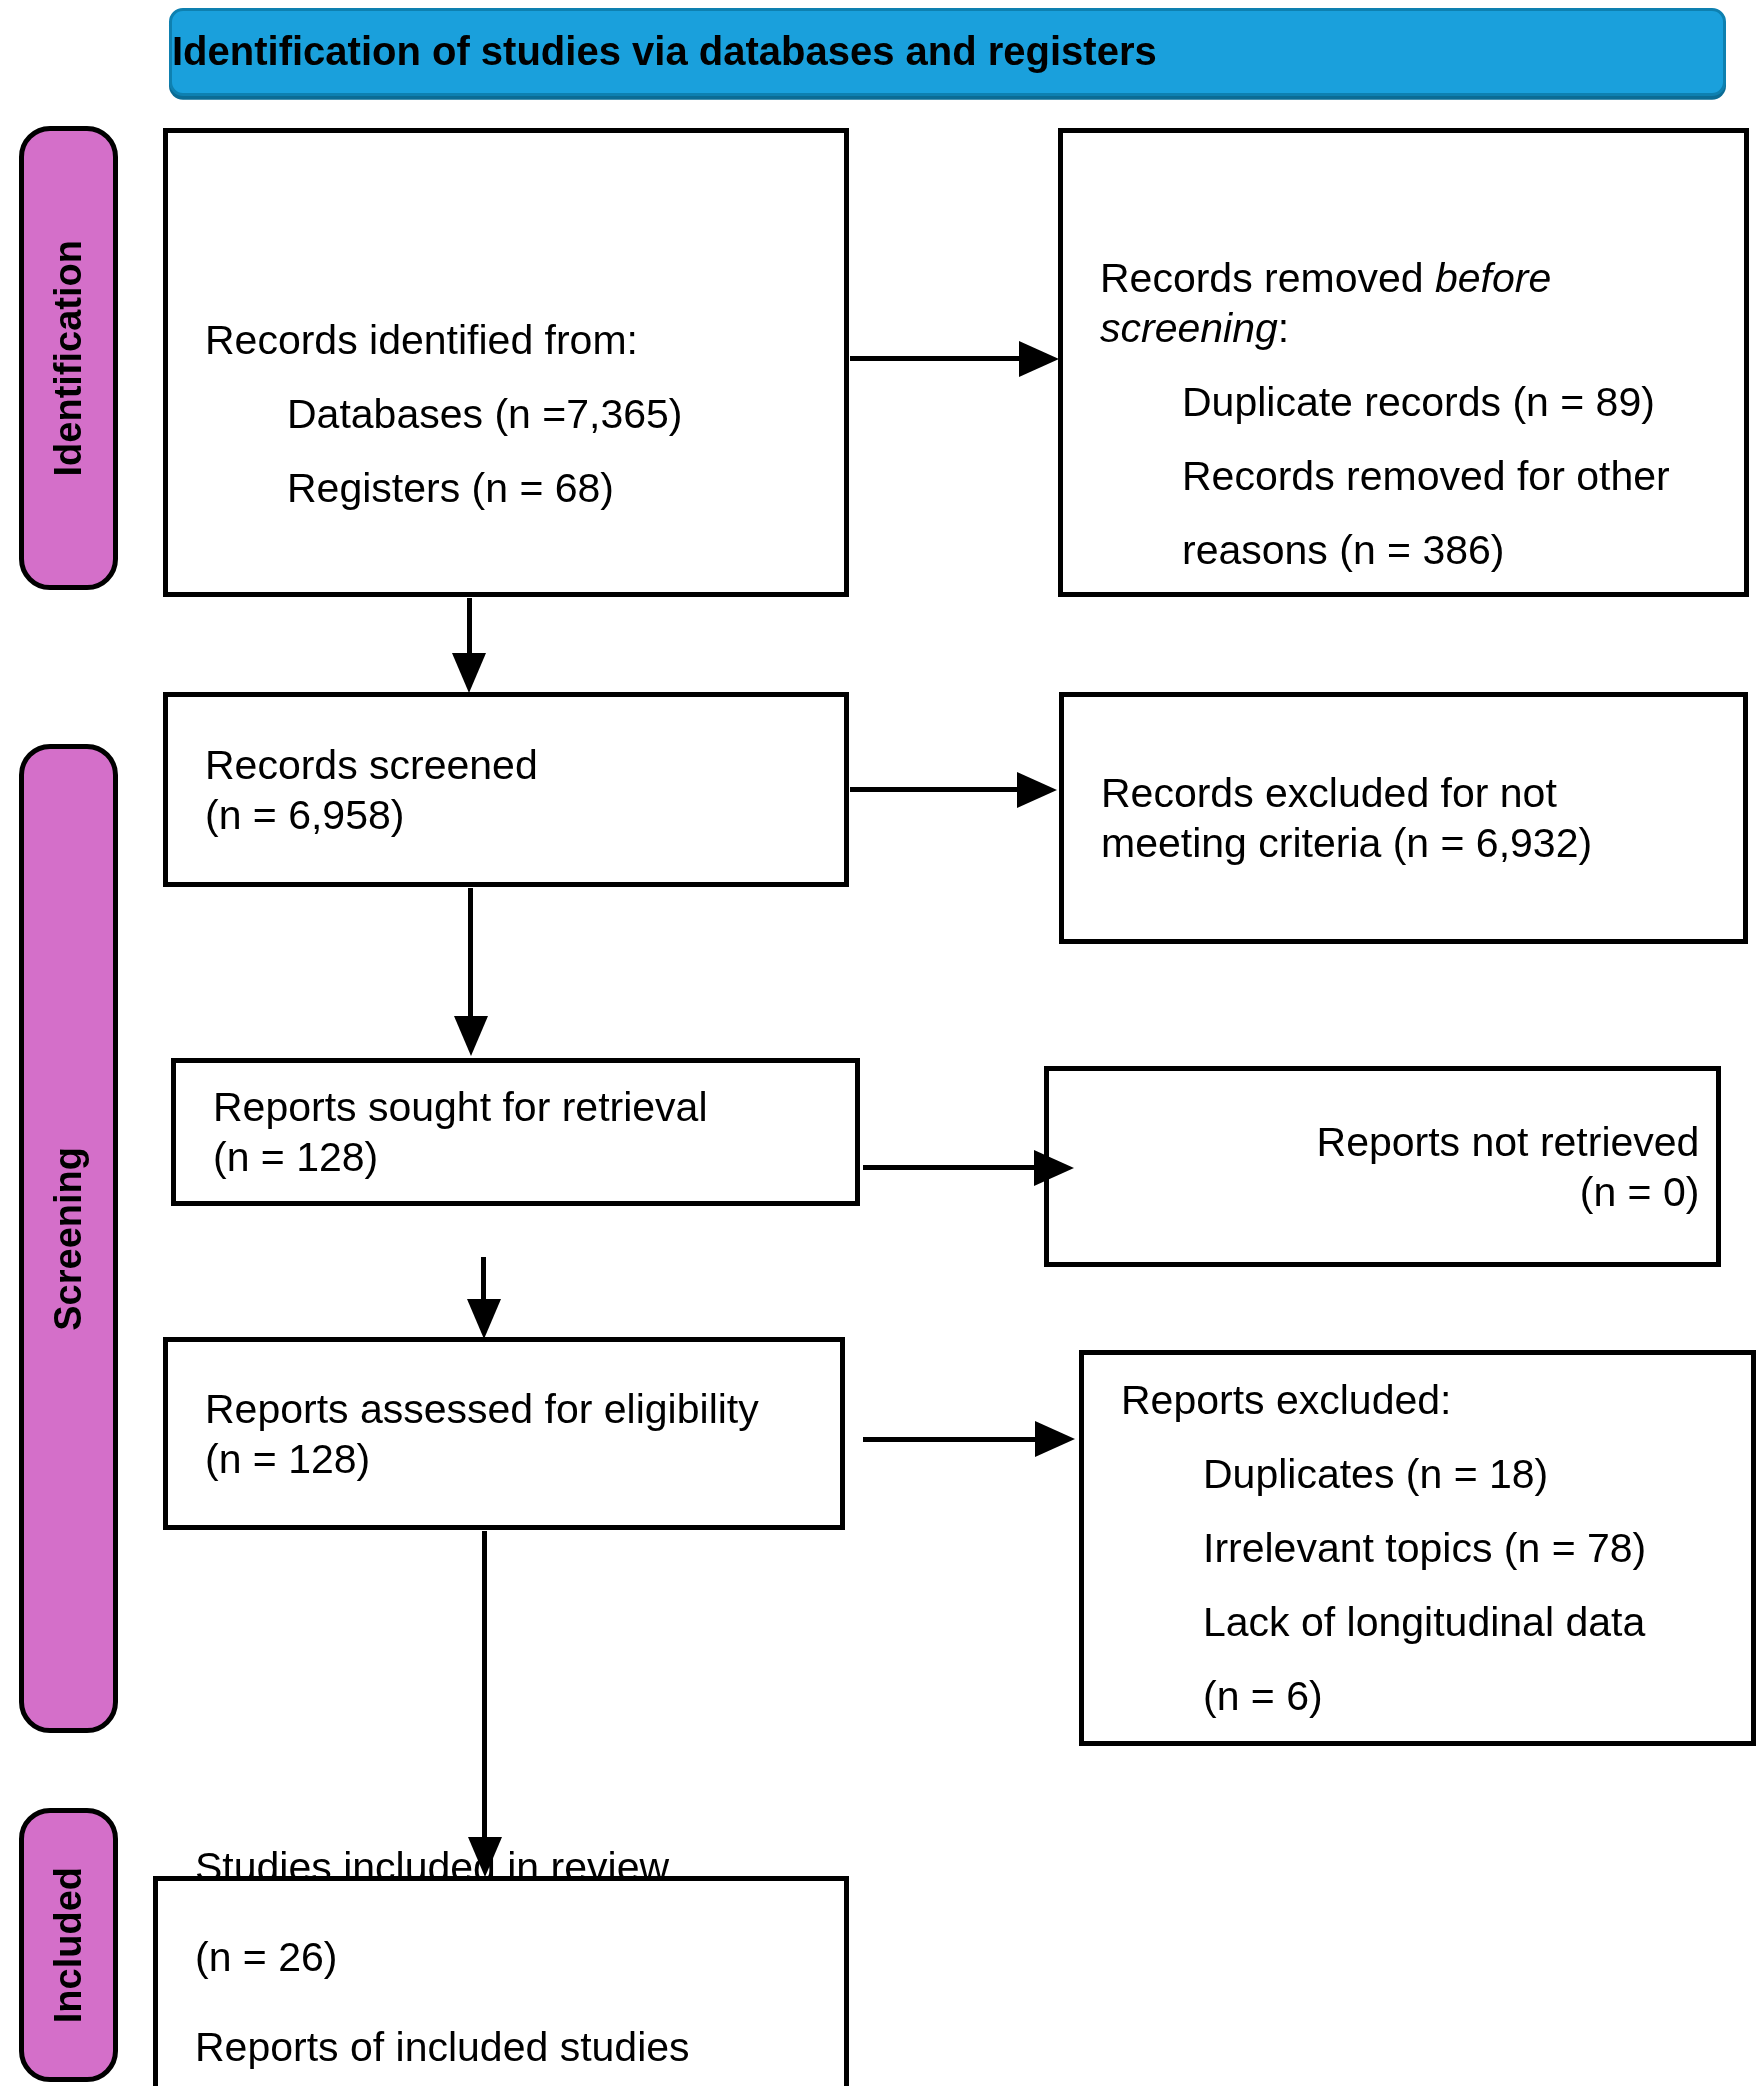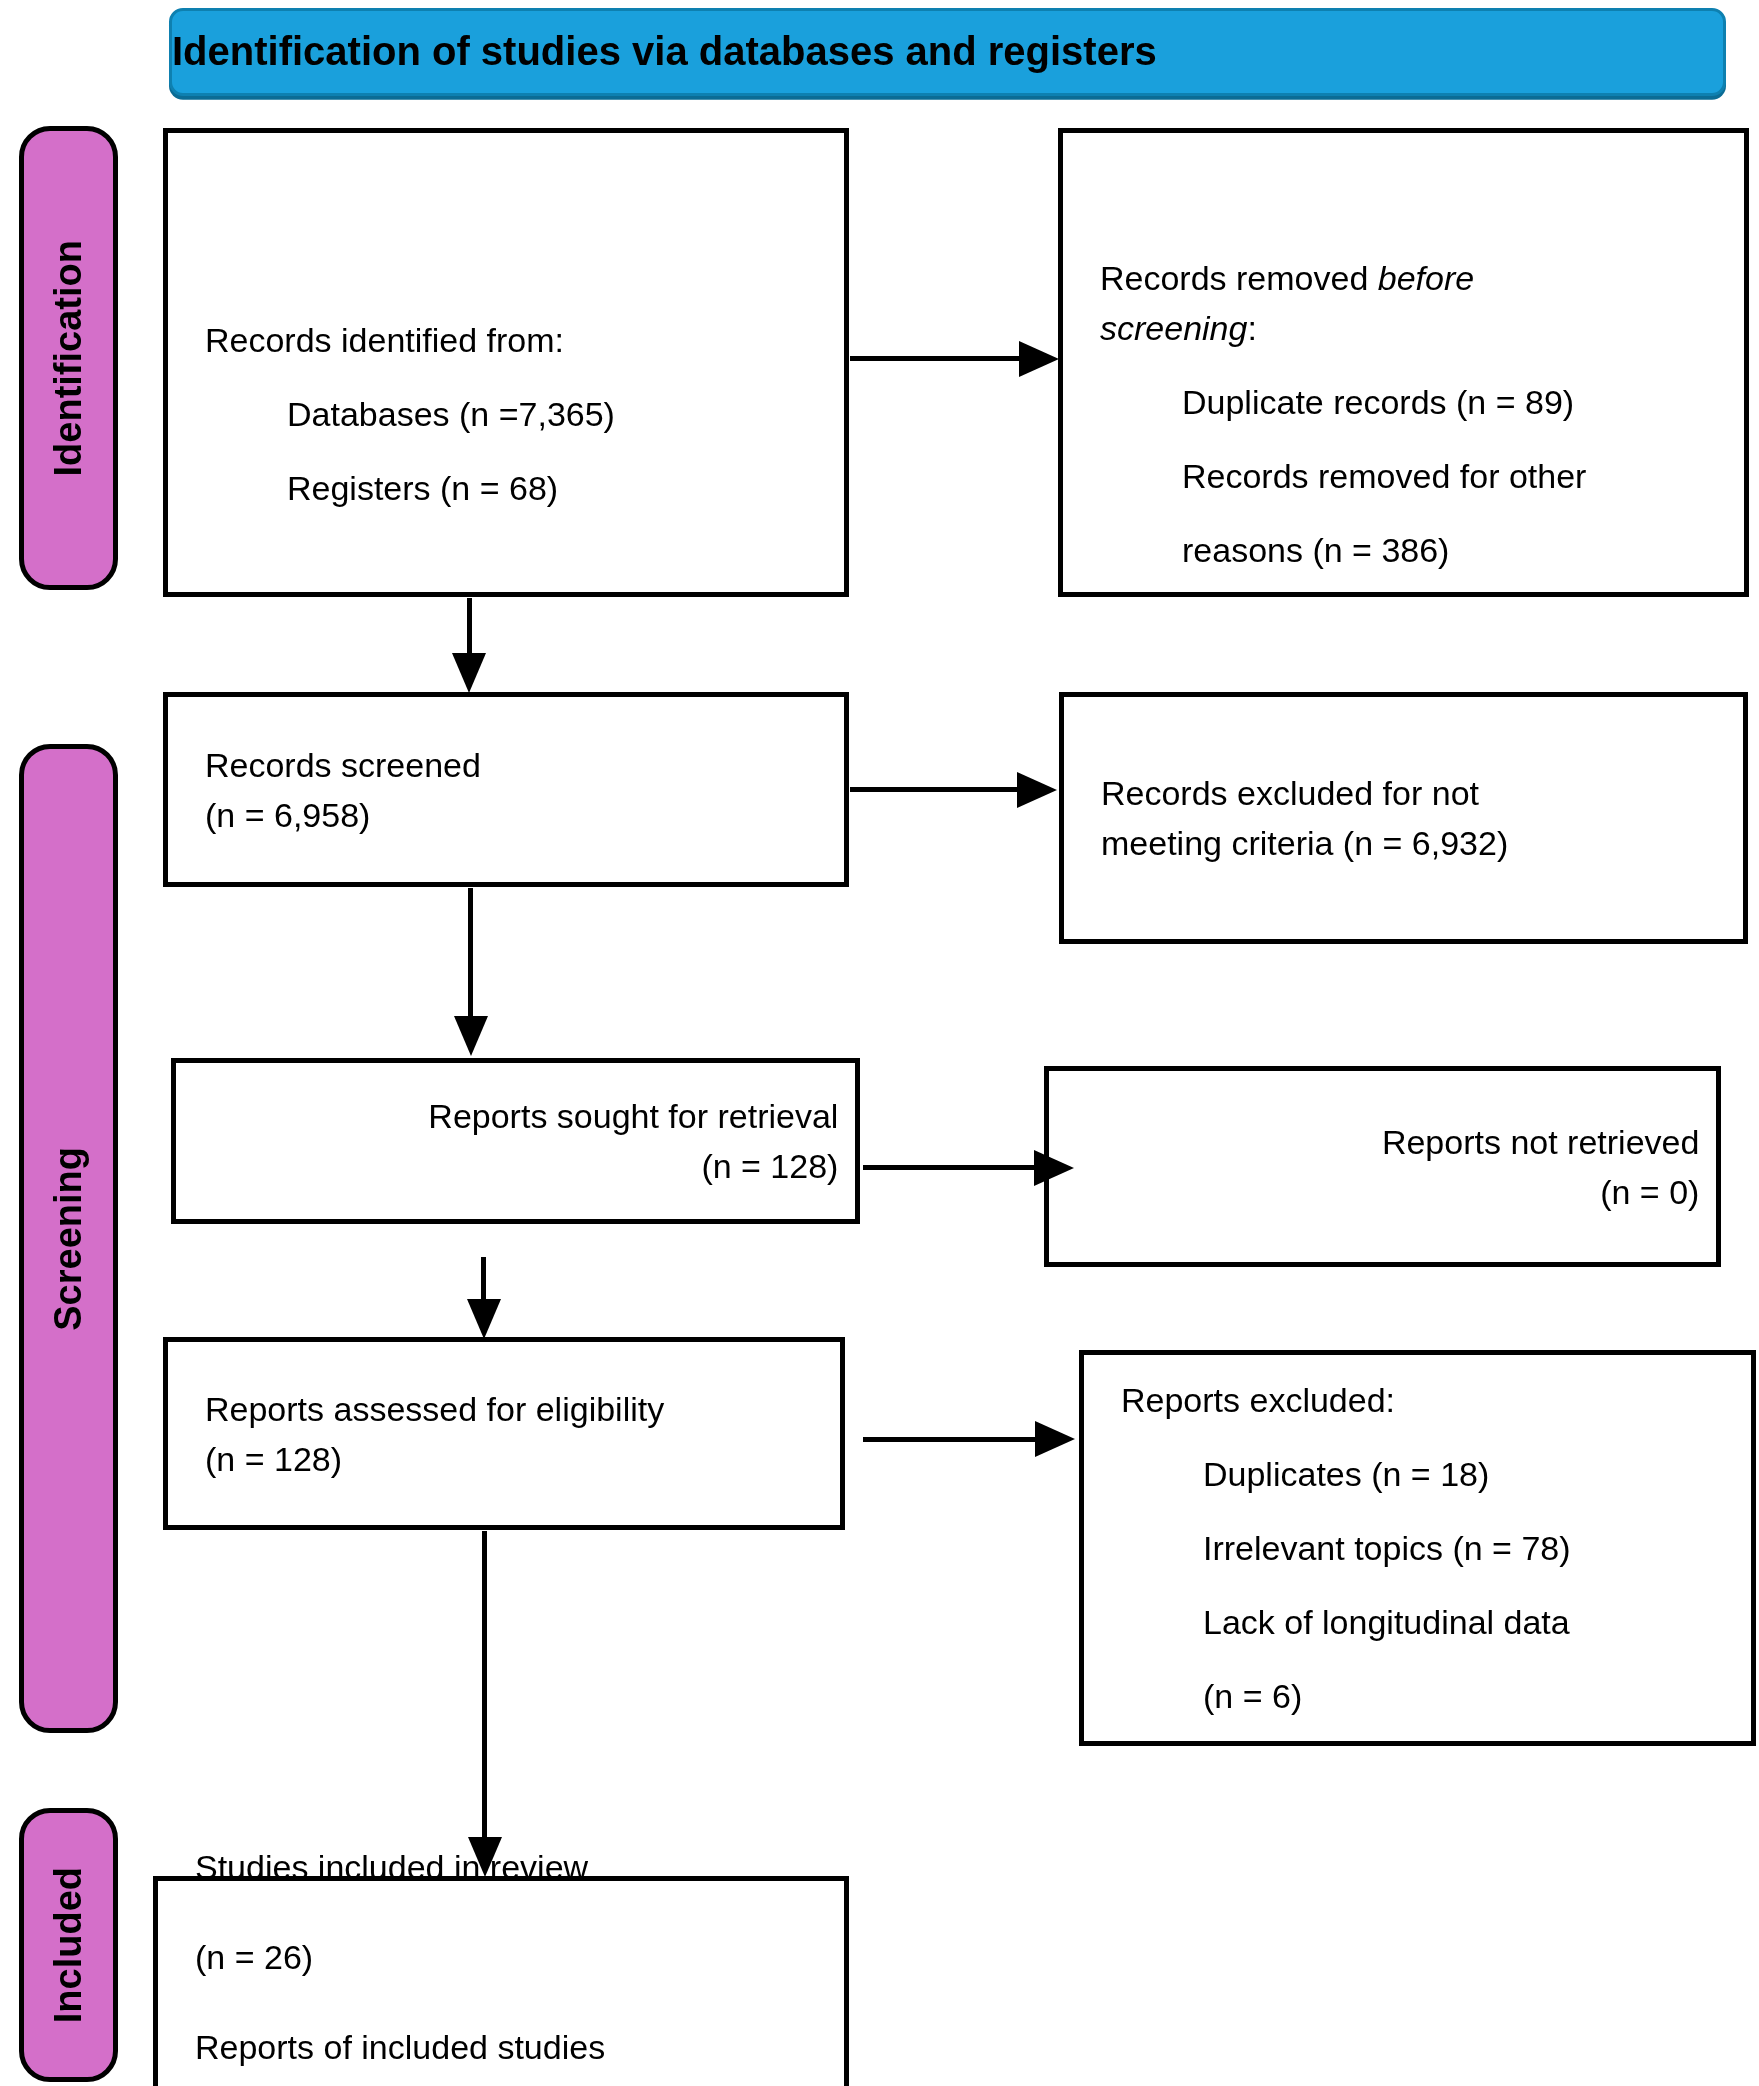--- a/index.html
+++ b/index.html
@@ -29,27 +29,27 @@
     writing-mode:vertical-rl;transform:rotate(180deg);
     font-weight:bold;font-size:38px;white-space:nowrap;
   }
   
   .box{
     position:absolute;background:#fff;border:5.7px solid #000;box-sizing:border-box;
     display:flex;flex-direction:column;justify-content:center;
     padding:12.8px 16.6px 12.8px 37px;
   }
   .box.low{padding-top:115px;}
-  .line{font-size:34px;line-height:50px;white-space:nowrap;}
+  .line{font-size:41px;line-height:50px;white-space:nowrap;}
   .ind{margin-left:82px;margin-top:24px;}
   .box-a{left:163px;top:128px;width:686px;height:469px;}
   .box-b{left:1058px;top:128px;width:691px;height:469px;}
   .box-c{left:163px;top:692px;width:686px;height:195px;}
   .box-d{left:1059px;top:692px;width:689px;height:252px;}
-  .box-e{left:171px;top:1058px;width:689px;height:166px;align-items:flex-end;}
+  .box-e{left:171px;top:1058px;width:689px;height:148px;}
   .box-f{left:1044px;top:1066px;width:677px;height:201px;align-items:flex-end;}
   .box-g{left:163px;top:1337px;width:682px;height:193px;}
   .box-h{left:1079px;top:1350px;width:677px;height:396px;}
   .box-i{left:153px;top:1876px;width:696px;height:252px;gap:40px;}
   
   .shaft-h{position:absolute;height:4.5px;background:#000;}
   .head-r{position:absolute;width:0;height:0;
     border-top:18px solid transparent;border-bottom:18px solid transparent;
     border-left:40px solid #000;}
   .shaft-v{position:absolute;width:4.5px;background:#000;}

